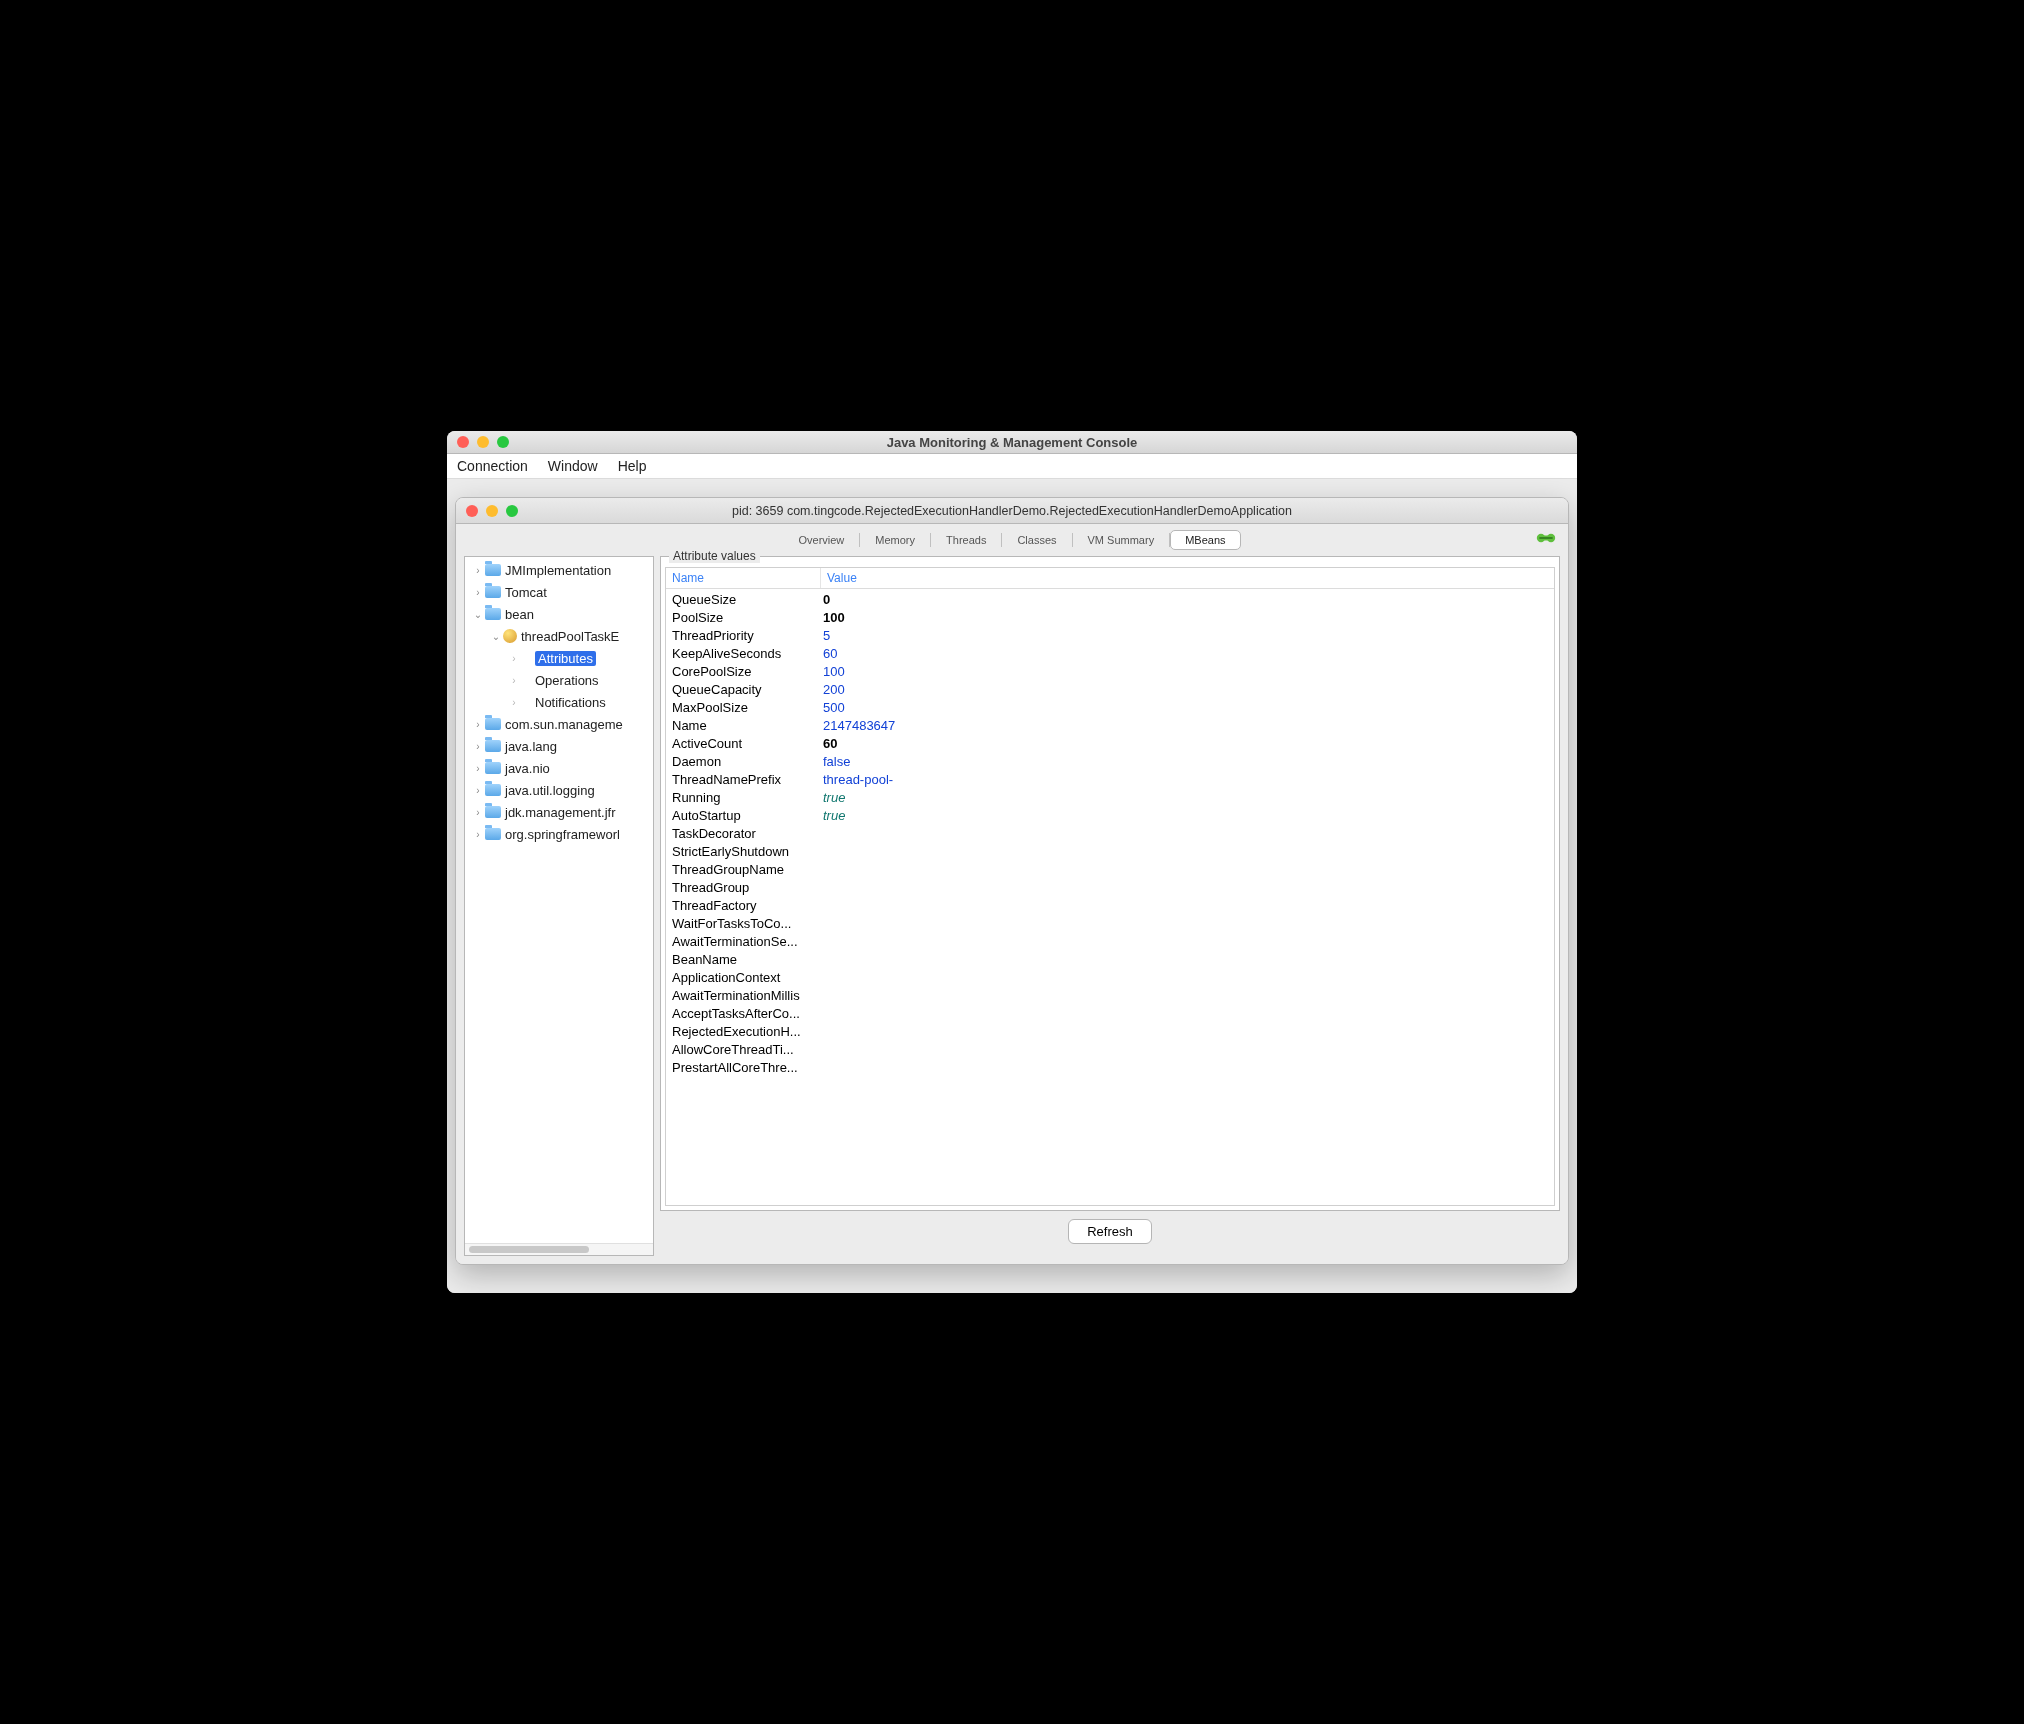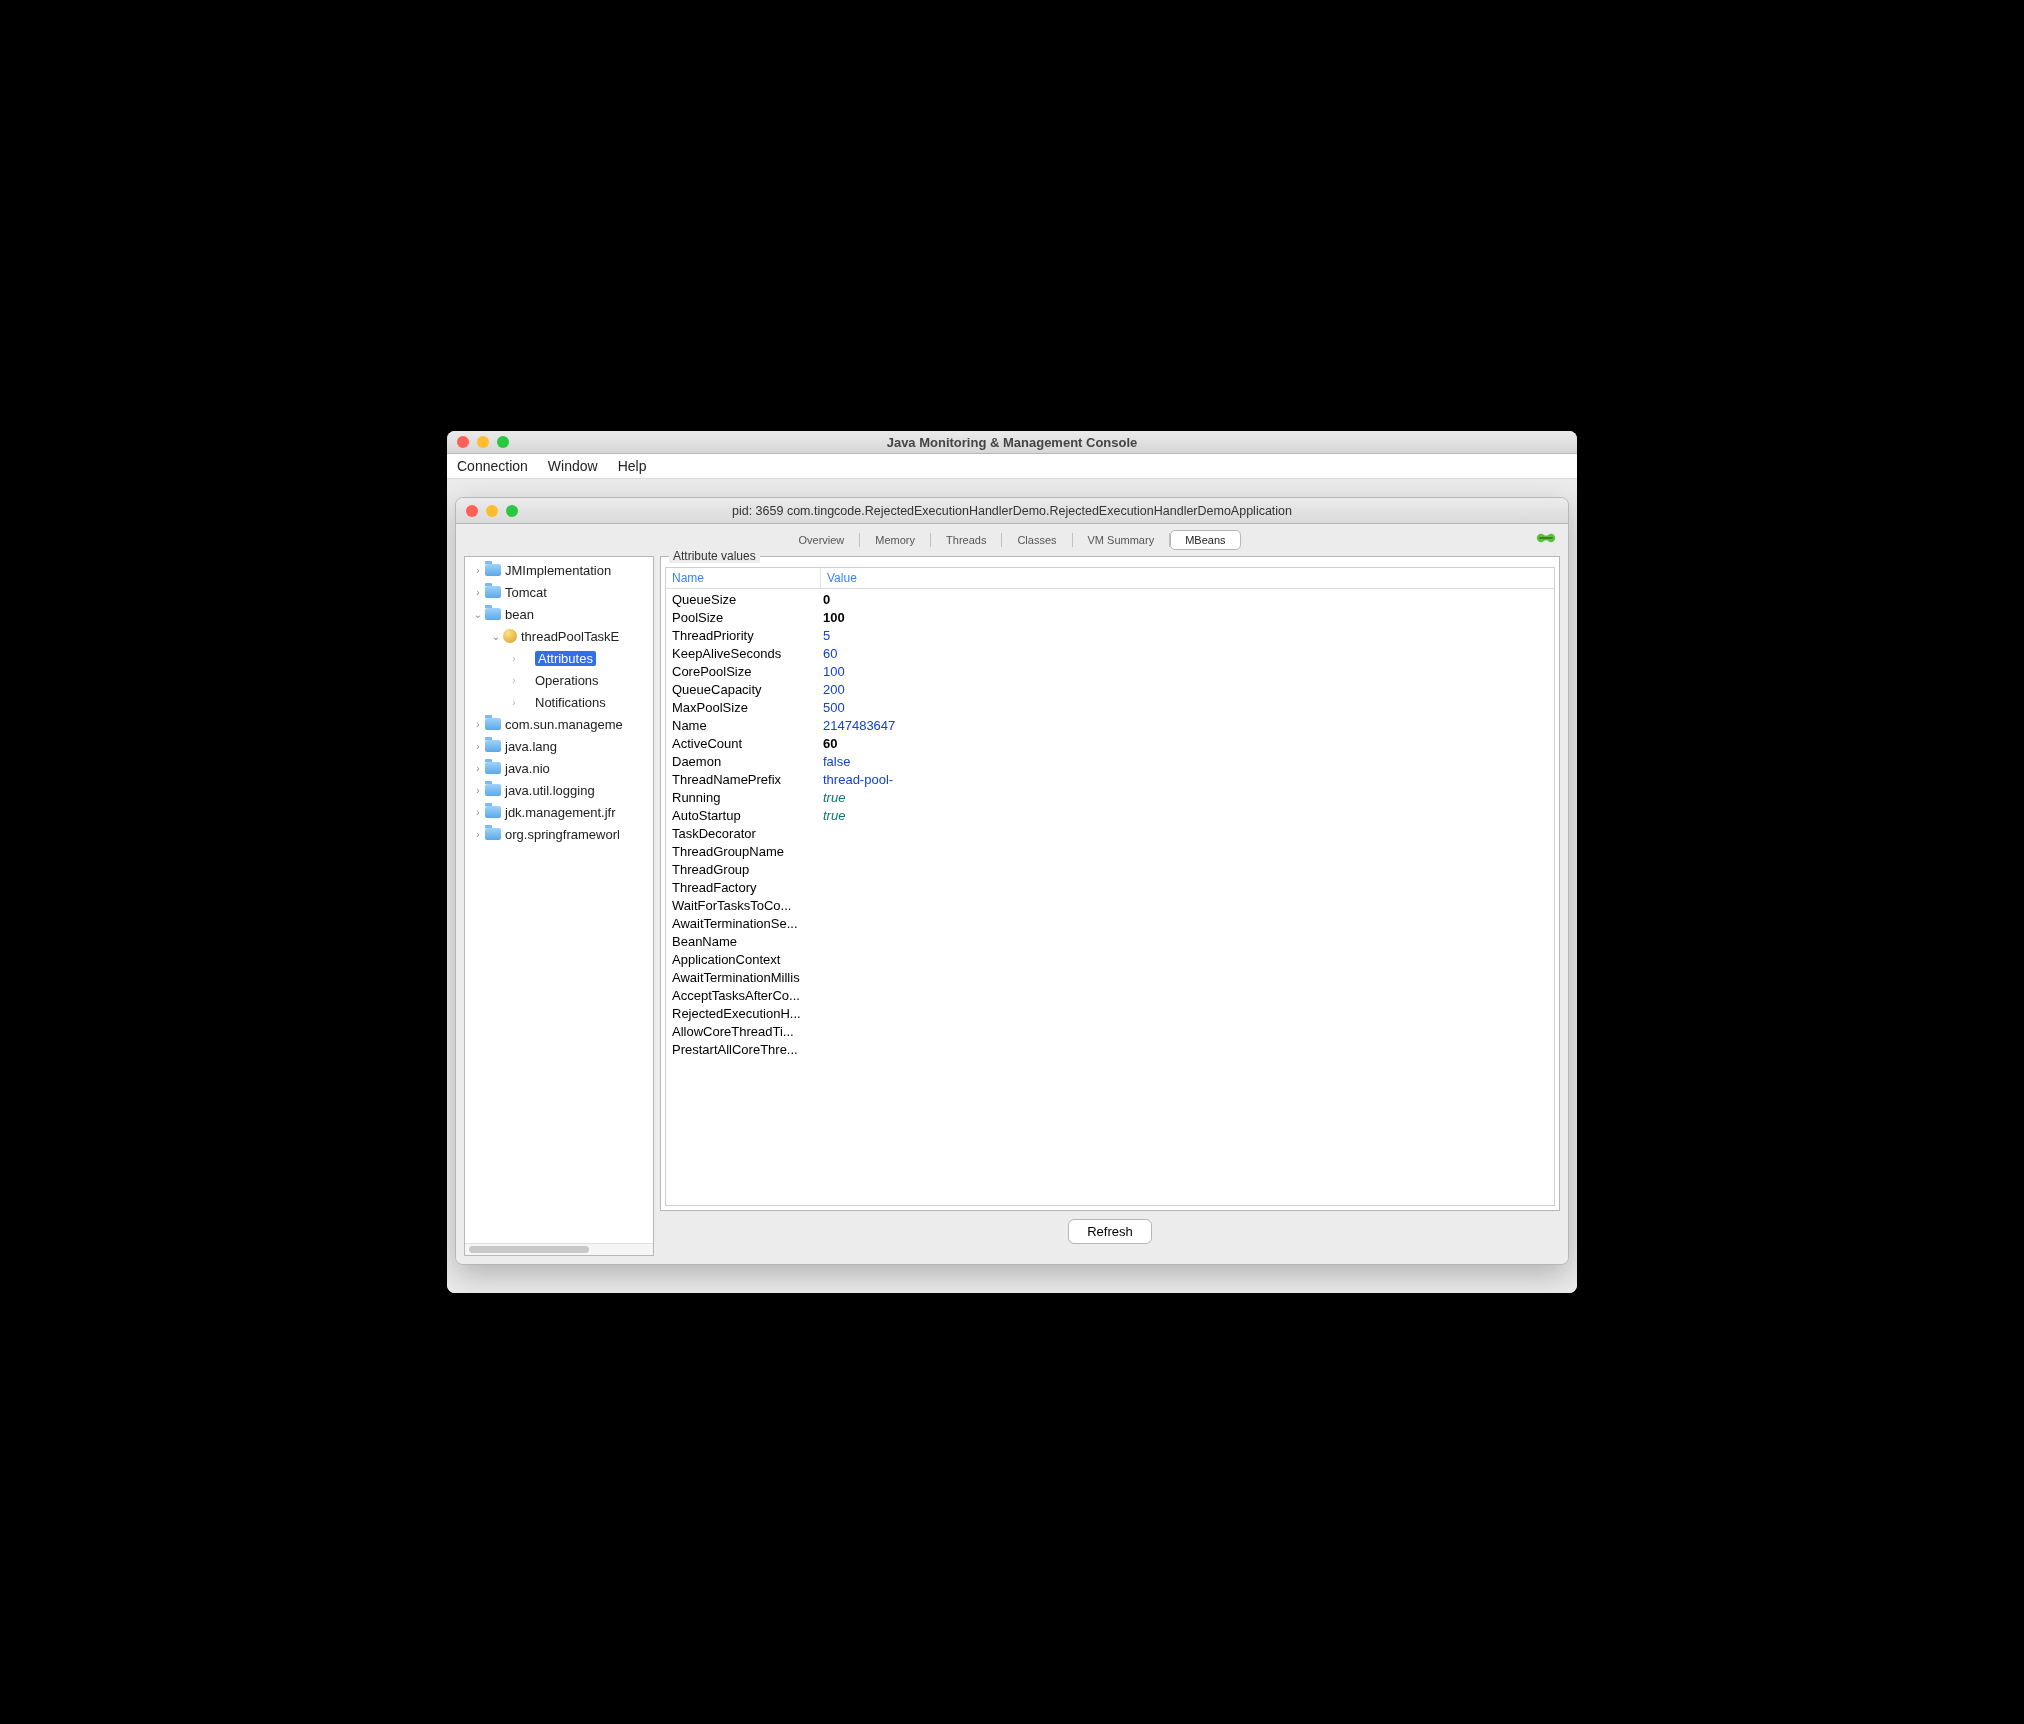--- a/index.html
+++ b/index.html
@@ -406,20 +406,24 @@
                     </div>
                     <div class="attr-row">
                       <div class="name">AutoStartup</div>
                       <div class="val plain">true</div>
                     </div>
                     <div class="attr-row">
                       <div class="name">TaskDecorator</div>
                       <div class="val plain"></div>
                     </div>
                     <div class="attr-row">
+                      <div class="name">StrictEarlyShutdown</div>
+                      <div class="val plain"></div>
+                    </div>
+                    <div class="attr-row">
                       <div class="name">ThreadGroupName</div>
                       <div class="val plain"></div>
                     </div>
                     <div class="attr-row">
                       <div class="name">ThreadGroup</div>
                       <div class="val plain"></div>
                     </div>
                     <div class="attr-row">
                       <div class="name">ThreadFactory</div>
                       <div class="val plain"></div>

